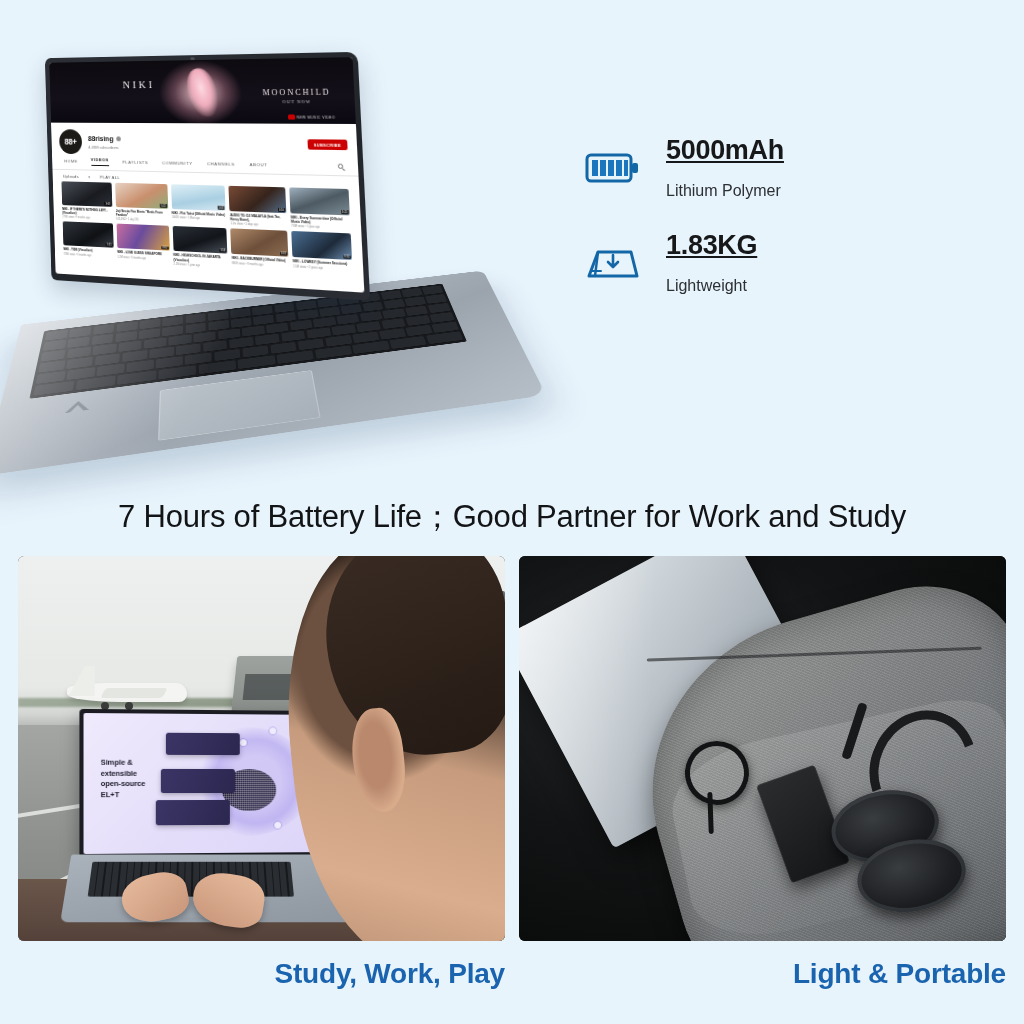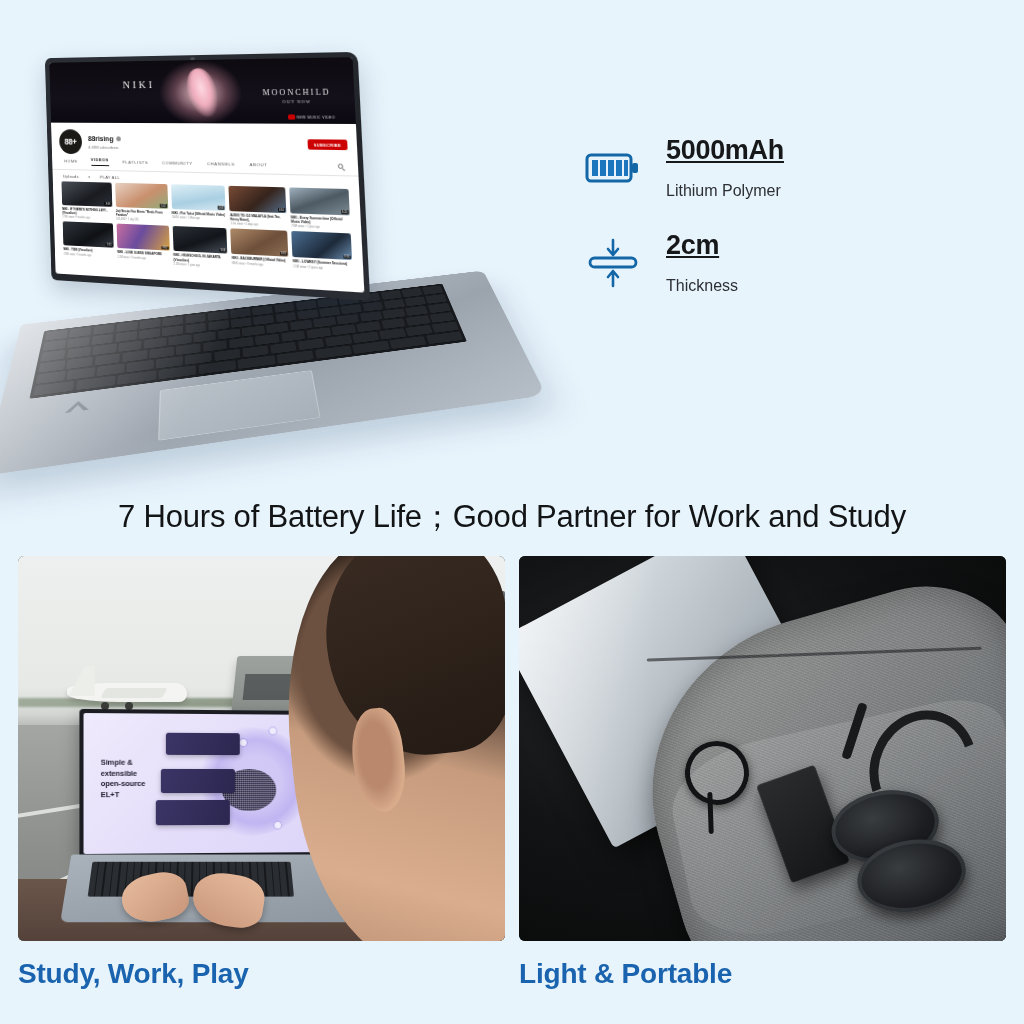--- a/index.html
+++ b/index.html
@@ -298,21 +298,21 @@
   .hp-cup {
     position: absolute; width: 62%; height: 40%;
     background: radial-gradient(ellipse at 40% 36%, #3a3d40 0%, #1c1e21 58%, #0e1012 100%);
     border-radius: 50%;
     box-shadow: 0 6px 14px rgba(0,0,0,.6), inset 0 0 0 4px rgba(70,74,78,.5);
   }
   .hp-cup.c1 { left: 6%; top: 26%; }
   .hp-cup.c2 { left: 16%; top: 56%; }
 
   .caption {
-    position: absolute; top: 958px; width: 487px; text-align: left;
+    position: absolute; top: 958px; width: 487px; text-align: right;
     font-size: 28px; font-weight: bold; color: #1a63ae; letter-spacing: -.2px;
   }
   #caption-left { left: 18px; }
   #caption-right { left: 519px; }
 </style>
 </head>
 <body>
 
 <div id="hero">
 
@@ -572,34 +572,35 @@
           <rect x="31" y="9" width="6" height="16" fill="#1b76bd"></rect>
           <rect x="39" y="9" width="4" height="16" fill="#1b76bd"></rect>
         </svg>
       </div>
       <div>
         <div class="spec-value">5000mAh</div>
         <div class="spec-label">Lithium Polymer</div>
       </div>
     </div>
 
-
     <div class="spec-row">
       <div class="spec-icon">
-        <svg width="56" height="54" viewBox="0 0 56 54">
-          <path d="M28 4 L28 18 M23 13 L28 19 L33 13" stroke="#1367a6" stroke-width="2.6" fill="none" stroke-linecap="round" stroke-linejoin="round"></path>
-          <rect x="5" y="22" width="46" height="9" rx="4.5" fill="none" stroke="#1367a6" stroke-width="2.8"></rect>
-          <path d="M28 50 L28 36 M23 41 L28 35 L33 41" stroke="#1367a6" stroke-width="2.6" fill="none" stroke-linecap="round" stroke-linejoin="round"></path>
+        <svg width="56" height="42" viewBox="0 0 56 42">
+          <path d="M13 10 L46 10 L52 34 L4 34 Z" fill="none" stroke="#1367a6" stroke-width="3" stroke-linejoin="round"></path>
+          <path d="M13 10 L10 34" stroke="#1367a6" stroke-width="2.4" fill="none"></path>
+          <path d="M28 13 L28 24 M23 20 L28 25 L33 20" stroke="#1367a6" stroke-width="2.6" fill="none" stroke-linecap="round" stroke-linejoin="round"></path>
+          <path d="M7 29 L16 29" stroke="#1367a6" stroke-width="2" stroke-linecap="round"></path>
         </svg>
       </div>
       <div>
-        <div class="spec-value">2cm</div>
-        <div class="spec-label">Thickness</div>
+        <div class="spec-value">1.83KG</div>
+        <div class="spec-label">Lightweight</div>
       </div>
     </div>
+
 
   </div>
 </div>
 
 <div id="headline">7 Hours of Battery Life；Good Partner for Work and Study</div>
 
 <div class="photo-panel" id="panel-left">
   <div class="airport-sky"></div>
   <div class="tree-line"></div>
   <div class="runway">

